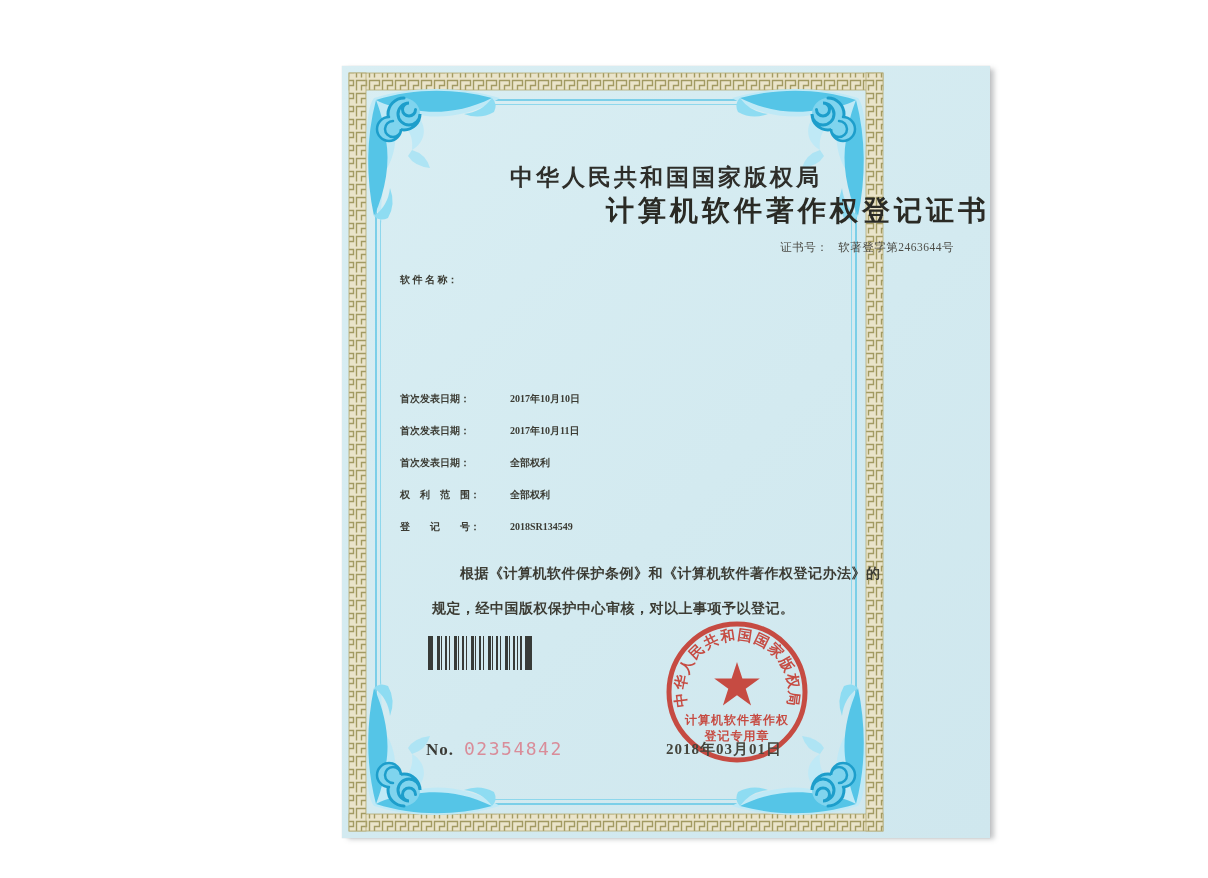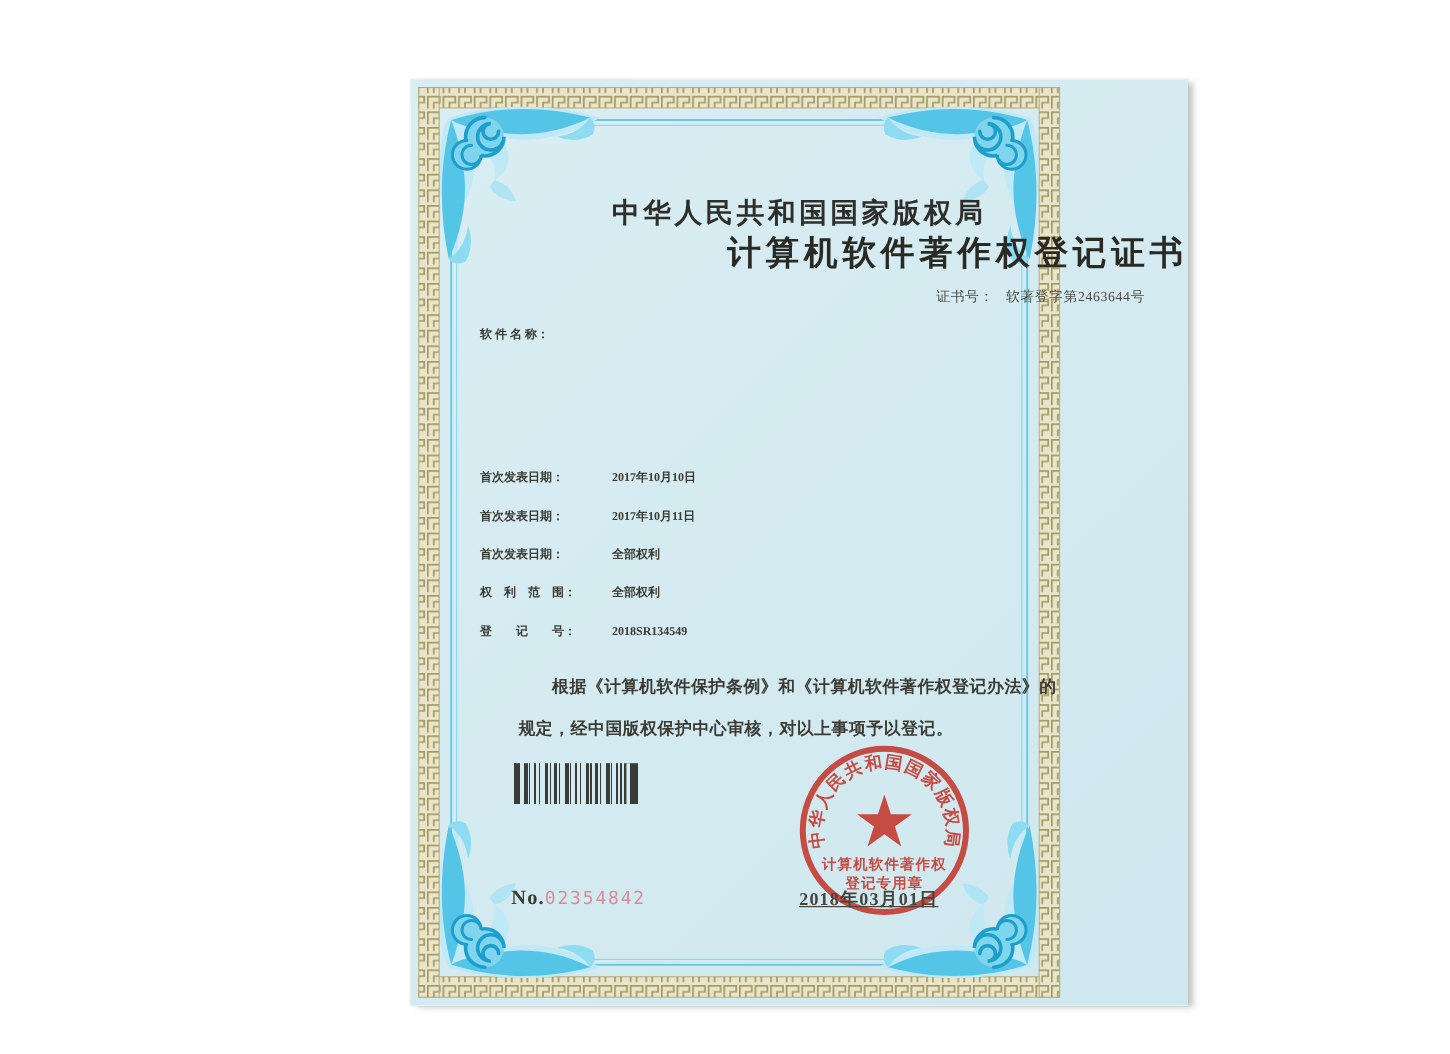--- a/index.html
+++ b/index.html
@@ -45,25 +45,25 @@
 
   .barcode { position:absolute; left:86px; top:570px; width:104px; height:34px;
     background-image:
       repeating-linear-gradient(90deg,#23231f 0 2px,transparent 2px 4px,#23231f 4px 5px,transparent 5px 9px,#23231f 9px 12px,transparent 12px 13px,#23231f 13px 14px,transparent 14px 17px);
     box-shadow: inset 5px 0 0 #23231f, inset -7px 0 0 #23231f, inset -10px 0 0 #d7ecf2, inset -12px 0 0 #23231f;
     opacity:.88; }
 
   .serial { position:absolute; left:84px; top:672px; font-size:17px;
     color:#3a3a35; letter-spacing:1px; }
   .serial .no { font-weight:bold; }
-  .serial .digits { font-family:"DejaVu Sans Mono", monospace; font-size:15px;
-    color:#da8390; letter-spacing:1.5px; opacity:.9; }
+  .serial .digits { font-family:"DejaVu Sans Mono", monospace; font-size:18px;
+    color:#da8390; letter-spacing:1.5px; margin-left:10px; opacity:.9; }
 
   .issue-date { position:absolute; left:324px; top:674px; z-index:5;
-    font-weight:bold; font-size:15px; color:#45453c; letter-spacing:1px;text-decoration:underline; }
+    font-weight:bold; font-size:15px; color:#45453c; letter-spacing:1px; }
 
   .seal-svg { left:315px; top:546px; opacity:.88; }
 </style>
 </head>
 <body>
 
 <div class="stage">
   <div class="certificate">
 
     <svg class="border-svg" width="548" height="772" viewBox="0 0 548 772">

